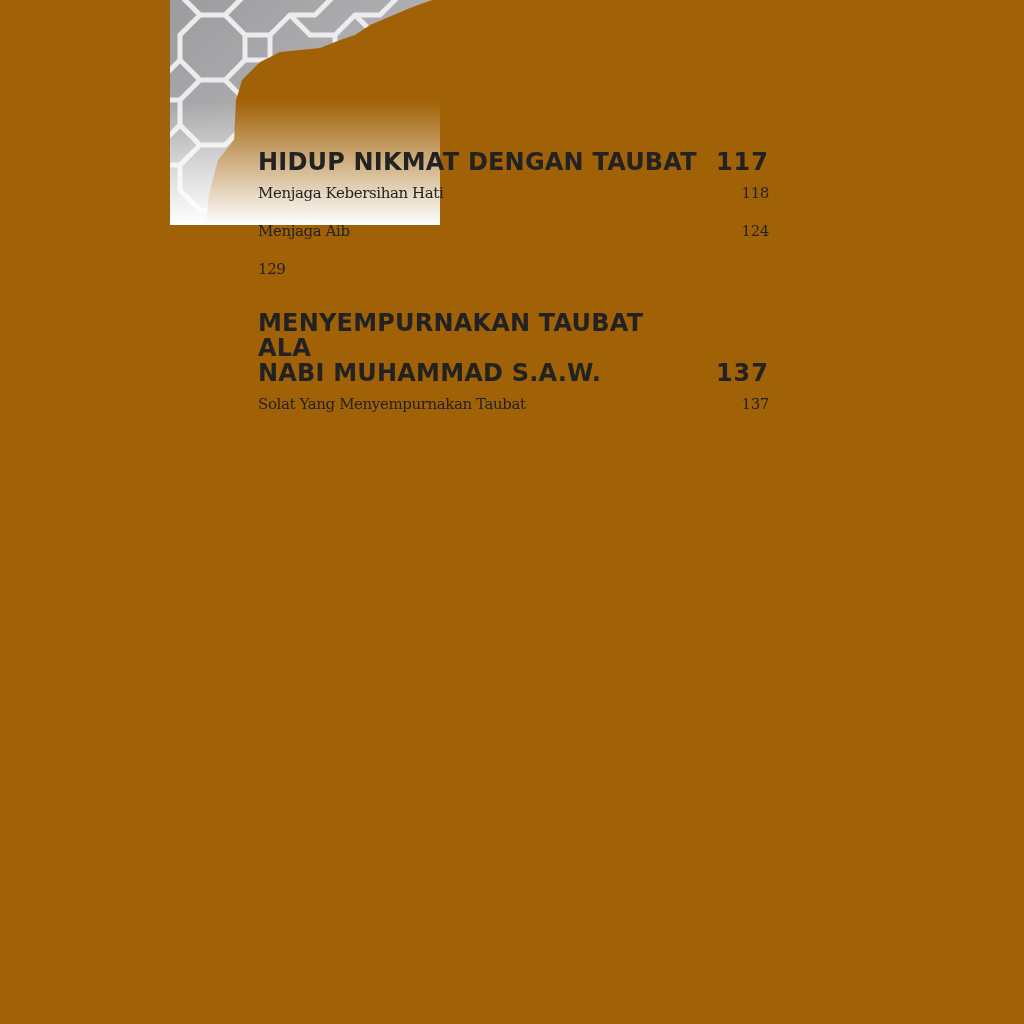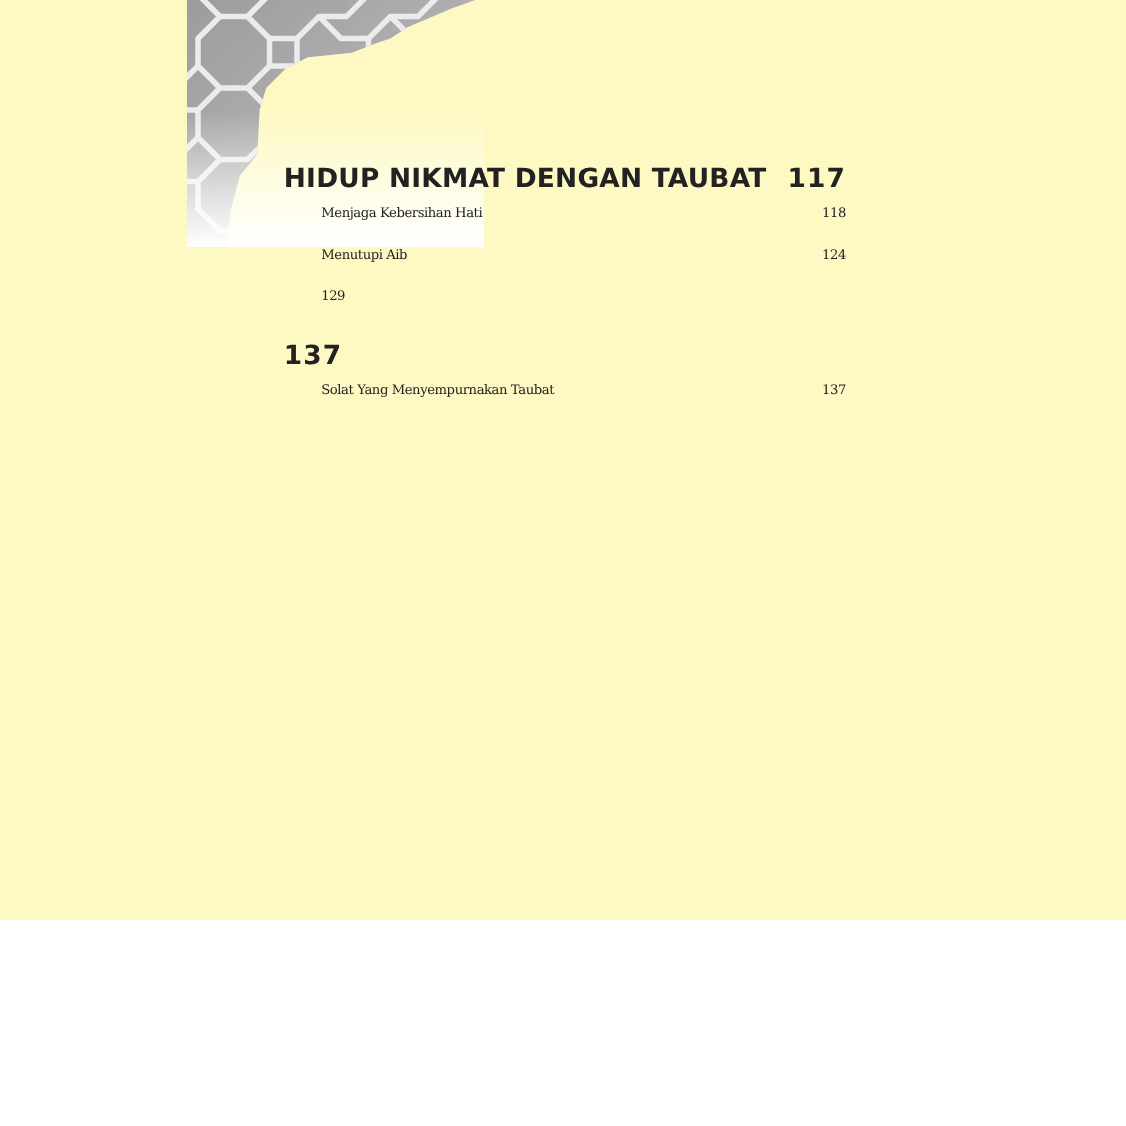--- a/index.html
+++ b/index.html
@@ -6,22 +6,22 @@
     margin: 0;
     padding: 0;
     width: 1024px;
     height: 1024px;
     background: #ffffff;
     overflow: hidden;
   }
   .page {
     position: relative;
     width: 1024px;
-    height: 836px;
-    background: #fef9c3;
+    height: 1024px;
+    background: #a16207;
   }
   .ornament {
     position: absolute;
     left: 170px;
     top: 0;
     width: 270px;
     height: 225px;
     overflow: hidden;
   }
   .ornament svg { display: block; }
@@ -51,26 +51,25 @@
     white-space: pre-line;
   }
   .chapter-page {
     text-align: left;
     letter-spacing: 1px;
   }
   .entry {
     display: flex;
     justify-content: space-between;
     font-family: "DejaVu Serif", serif;
-    font-size: 12px;
+    font-size: 15px;
     letter-spacing: -0.4px;
     color: #222222;
     height: 38px;
     line-height: 20px;
-    margin-left: 34px;
   }
   .entries { margin-top: 8px; }
   .entry-page { text-align: right; }
 </style>
 </head>
 <body>
 
 <div class="page">
 
   <div class="ornament">
@@ -120,31 +119,33 @@
       <div class="chapter-head">
         <span class="chapter-title">HIDUP NIKMAT DENGAN TAUBAT</span>
         <span class="chapter-page">117</span>
       </div>
       <div class="entries">
         <div class="entry">
           <span>Menjaga Kebersihan Hati</span>
           <span class="entry-page">118</span>
         </div>
         <div class="entry">
-          <span>Menutupi Aib</span>
+          <span>Menjaga Aib</span>
           <span class="entry-page">124</span>
         </div>
         <div class="entry">
           <span class="entry-page">129</span>
         </div>
       </div>
     </div>
 
     <div class="chapter">
       <div class="chapter-head">
+        <span class="chapter-title">MENYEMPURNAKAN TAUBAT ALA
+NABI MUHAMMAD S.A.W.</span>
         <span class="chapter-page">137</span>
       </div>
       <div class="entries">
         <div class="entry">
           <span>Solat Yang Menyempurnakan Taubat</span>
           <span class="entry-page">137</span>
         </div>
       </div>
     </div>
 

